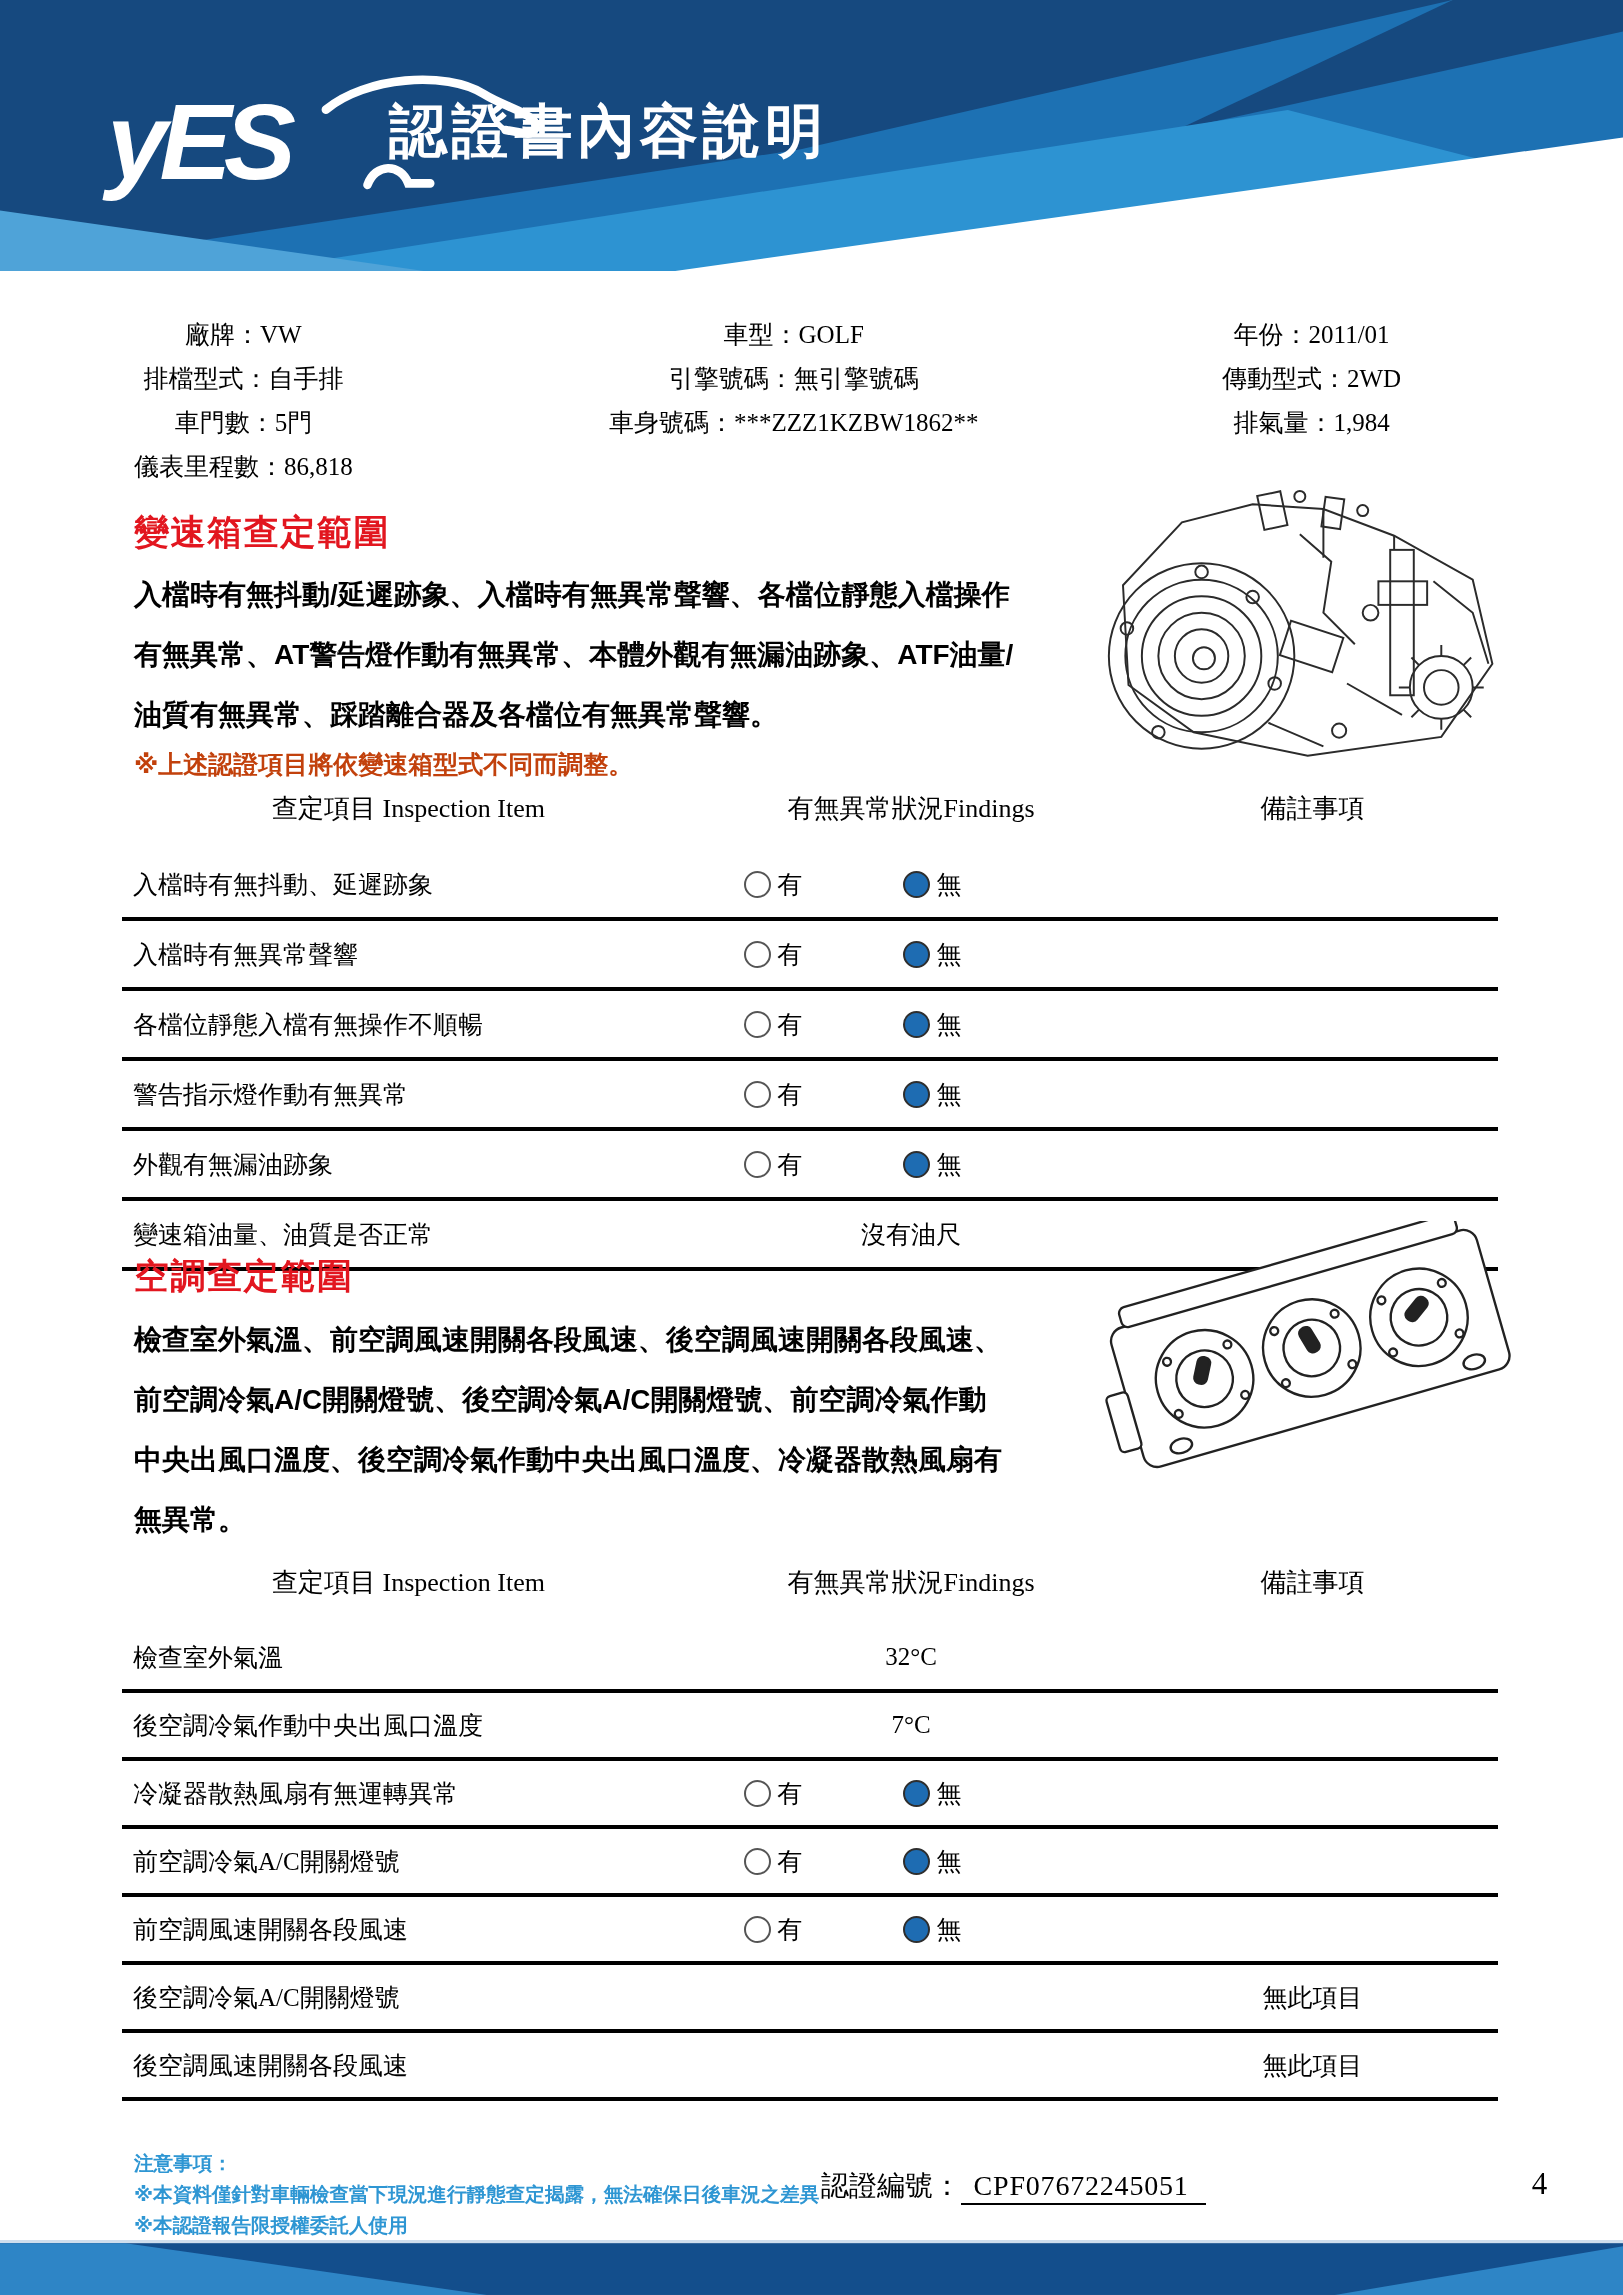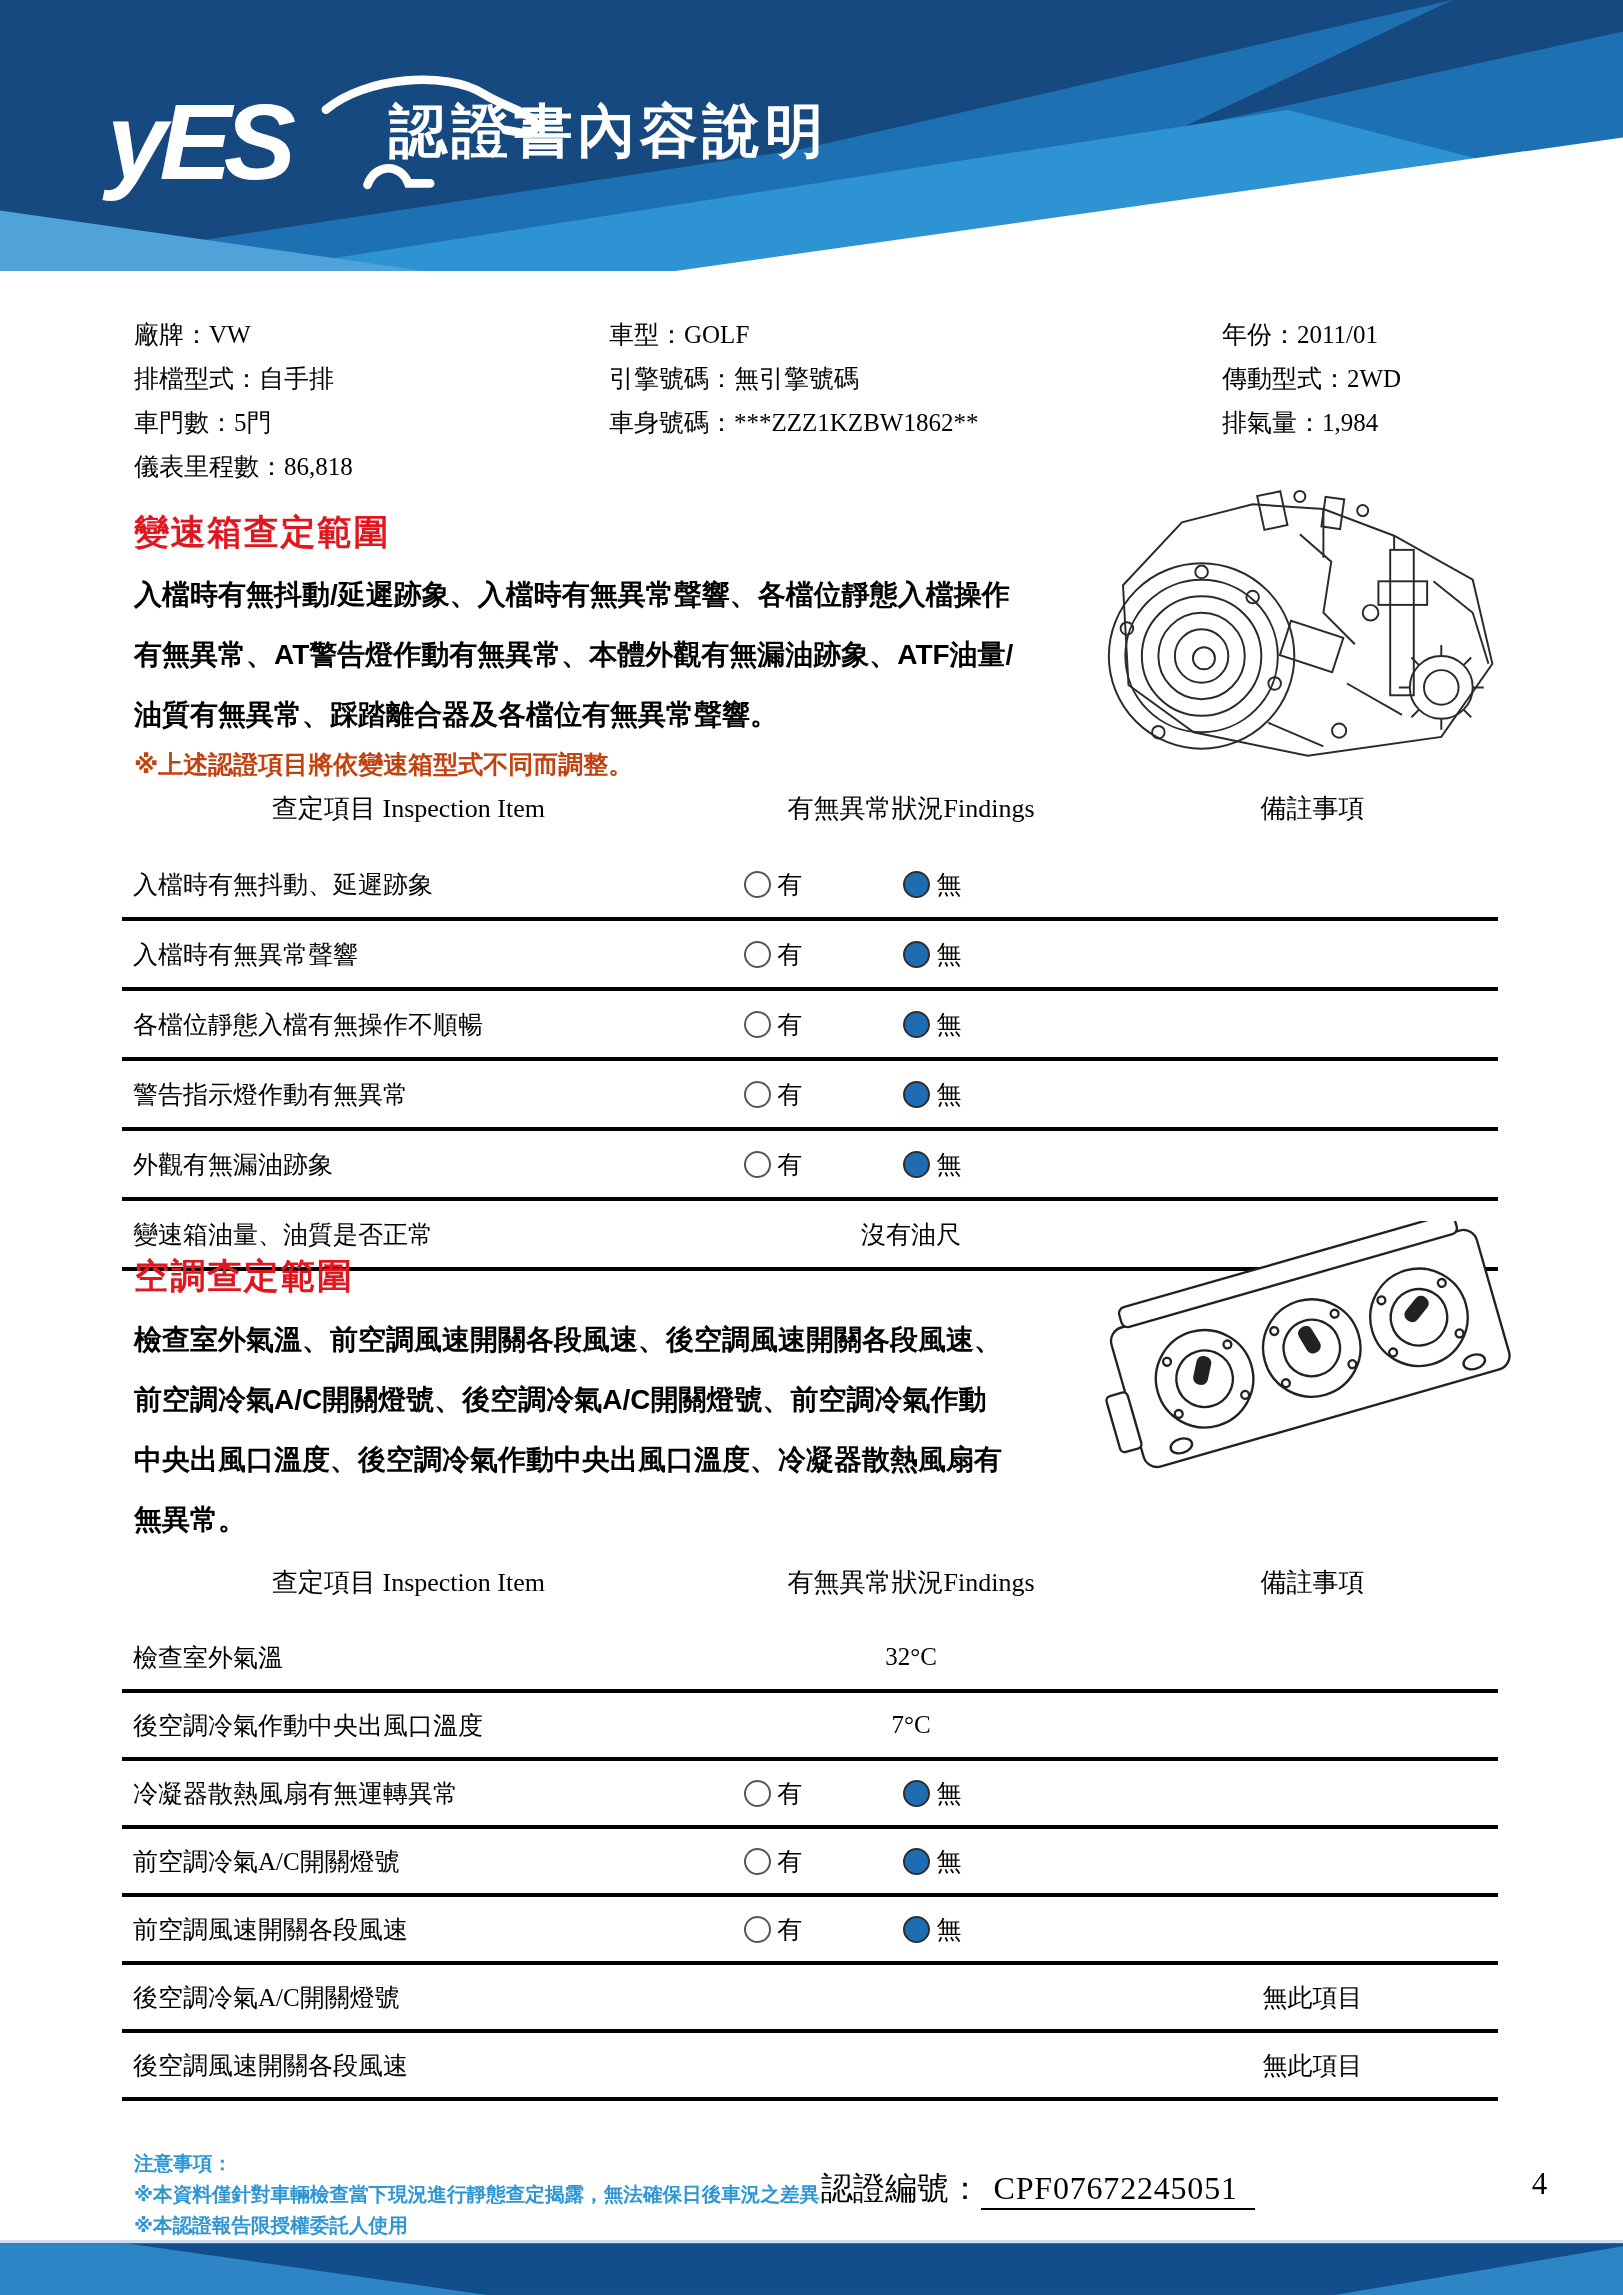--- a/index.html
+++ b/index.html
@@ -8,21 +8,21 @@
   
   .hdr{position:absolute;top:0;left:0;width:1623px;height:271px;}
   .hdr svg{display:block;}
   .logo-wrap{position:absolute;top:61px;left:102px;width:440px;height:149px;}
   .hdr-title{position:absolute;top:93px;left:389px;font-family:"Liberation Sans","DejaVu Sans",sans-serif;
              font-weight:bold;font-size:58px;color:#fff;letter-spacing:4.7px;}
   
   .vinfo{position:absolute;top:313px;left:134px;width:1398px;font-size:25px;}
   .vi-col{position:absolute;top:0;}
   .vi-col.c0{left:0;} .vi-col.c1{left:475px;} .vi-col.c2{left:1088px;}
-  .vi-row{height:44px;line-height:44px;white-space:nowrap;}
+  .vi-row{height:44px;line-height:44px;white-space:nowrap;text-align:center;}
   
   .sec-title{position:absolute;left:134px;font-family:"Liberation Sans","DejaVu Sans",sans-serif;
              font-weight:bold;font-size:35px;color:#e2161f;letter-spacing:1.6px;}
   .sec-desc{position:absolute;left:134px;font-family:"Liberation Sans","DejaVu Sans",sans-serif;
             font-weight:bold;font-size:28px;line-height:60px;color:#000000;}
   .sec-note{position:absolute;left:134px;font-family:"Liberation Sans","DejaVu Sans",sans-serif;
             font-weight:bold;font-size:25px;color:#c2410c;}
   .illus{position:absolute;}
   
   .tbl{position:absolute;left:122px;width:1376px;font-size:25px;}
@@ -36,21 +36,21 @@
   .t-find{width:432px;display:flex;align-items:center;}
   .t-find.center{justify-content:center;}
   .t-remark{width:371px;text-align:center;}
   .rgroup{display:inline-flex;align-items:center;gap:6.3px;}
   .rg-yes{margin-left:49px;} .rg-no{margin-left:101px;}
   .radio{width:27px;height:27px;border-radius:50%;border:2.4px solid #555;background:#fff;box-sizing:border-box;display:inline-block;}
   .radio.checked{background:#1e6cb2;border-color:#2e2e2e;}
   
   .notes{position:absolute;left:134px;top:2148px;font-family:"Liberation Sans","DejaVu Sans",sans-serif;
          font-weight:bold;font-size:19.6px;line-height:31px;color:#2e96d3;}
-  .cert{position:absolute;left:821px;top:2167px;font-size:32px;}
+  .cert{position:absolute;left:821px;top:2167px;font-size:28px;}
   .cert .num{border-bottom:2.4px solid #000;padding:0 17.3px 1.6px 12.6px;letter-spacing:0.8px;}
   .pageno{position:absolute;left:1512px;top:2166px;width:55px;text-align:center;font-size:31px;}
   .band{position:absolute;left:0;bottom:0;width:1623px;height:55px;}
   .band svg{display:block;}
 </style>
 </head>
 <body>
 
 <div class="page">
 

